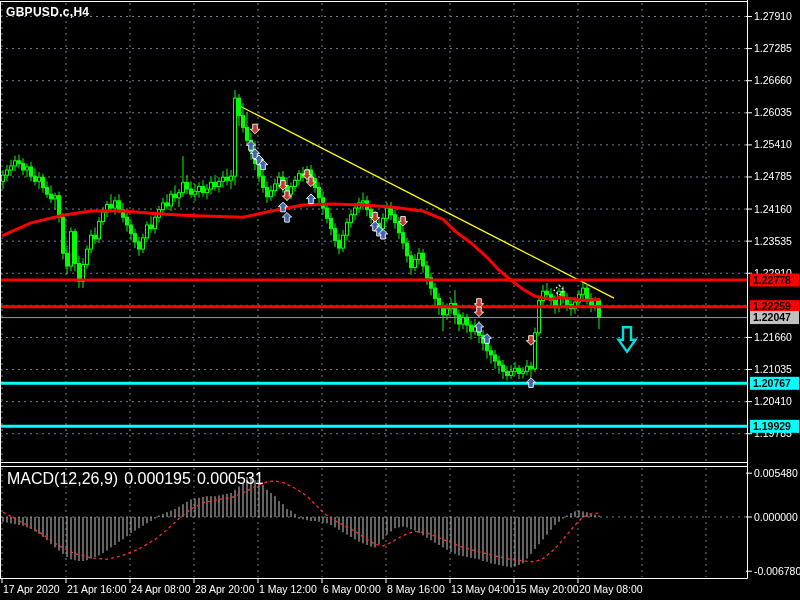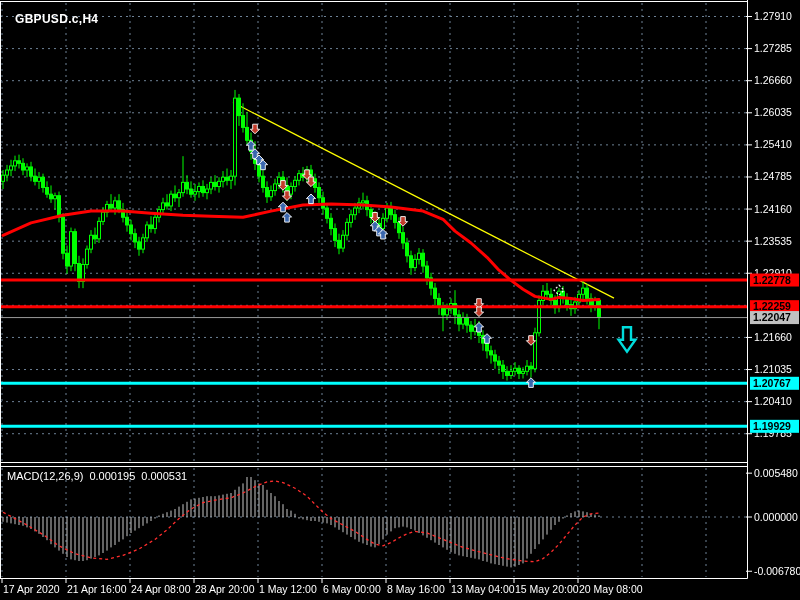--- a/index.html
+++ b/index.html
@@ -1,22 +1,22 @@
 <!DOCTYPE html>
 <html><head>
 <meta charset="utf-8">
 <style>
   html,body{margin:0;padding:0;background:#000;}
   .wrap{position:relative;width:800px;height:600px;background:#000;overflow:hidden;
         font-family:"Liberation Sans",sans-serif;}
   .wrap svg{position:absolute;left:0;top:0;}
   svg text{font-family:"Liberation Sans",sans-serif;}
-  .title{position:absolute;left:15px;top:5px;color:#fff;font-size:12px;font-weight:bold;
-         letter-spacing:.3px;white-space:nowrap;margin-top:7px;}
-  .macdlab{position:absolute;left:7px;top:470px;color:#fff;font-size:11px;white-space:nowrap;}
+  .title{position:absolute;left:6px;top:5px;color:#fff;font-size:12px;font-weight:bold;
+         letter-spacing:.3px;white-space:nowrap;}
+  .macdlab{position:absolute;left:7px;top:470px;color:#fff;font-size:16px;white-space:nowrap;}
   .macdlab span{margin-right:6px;}
 </style>
 </head>
 <body>
 
 <div class="wrap">
   <svg id="cv" width="800" height="600" viewBox="0 0 800 600">
       <g>
         <line x1="2" y1="3" x2="2" y2="461" stroke="#6E8296" stroke-width="1" stroke-dasharray="2 4"></line>
         <line x1="2" y1="468" x2="2" y2="577" stroke="#6E8296" stroke-width="1" stroke-dasharray="2 4"></line>

